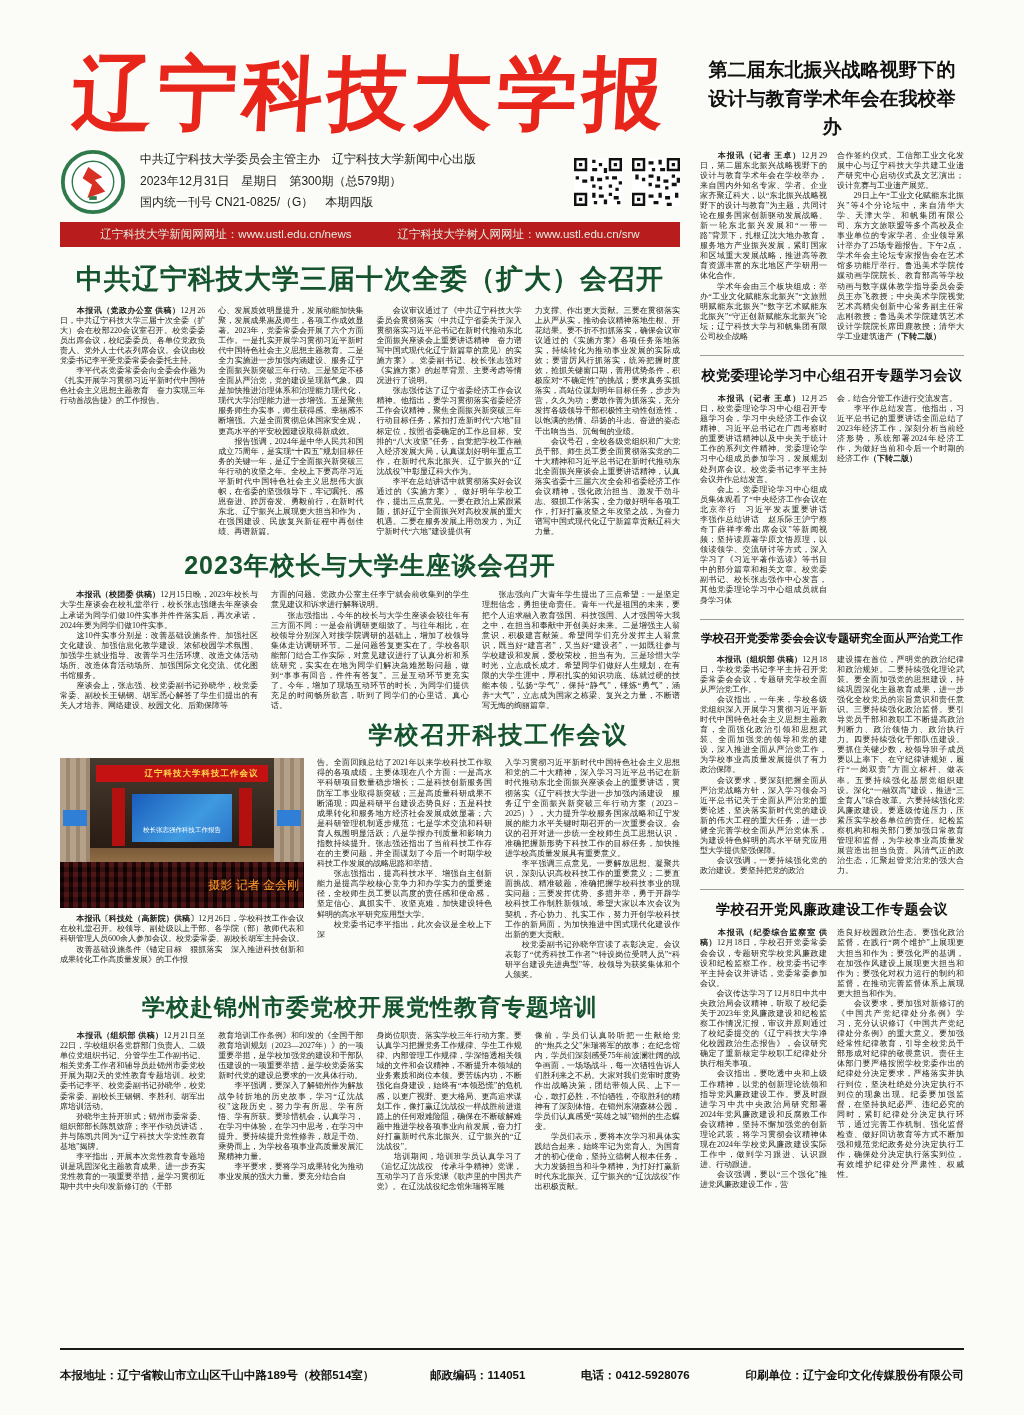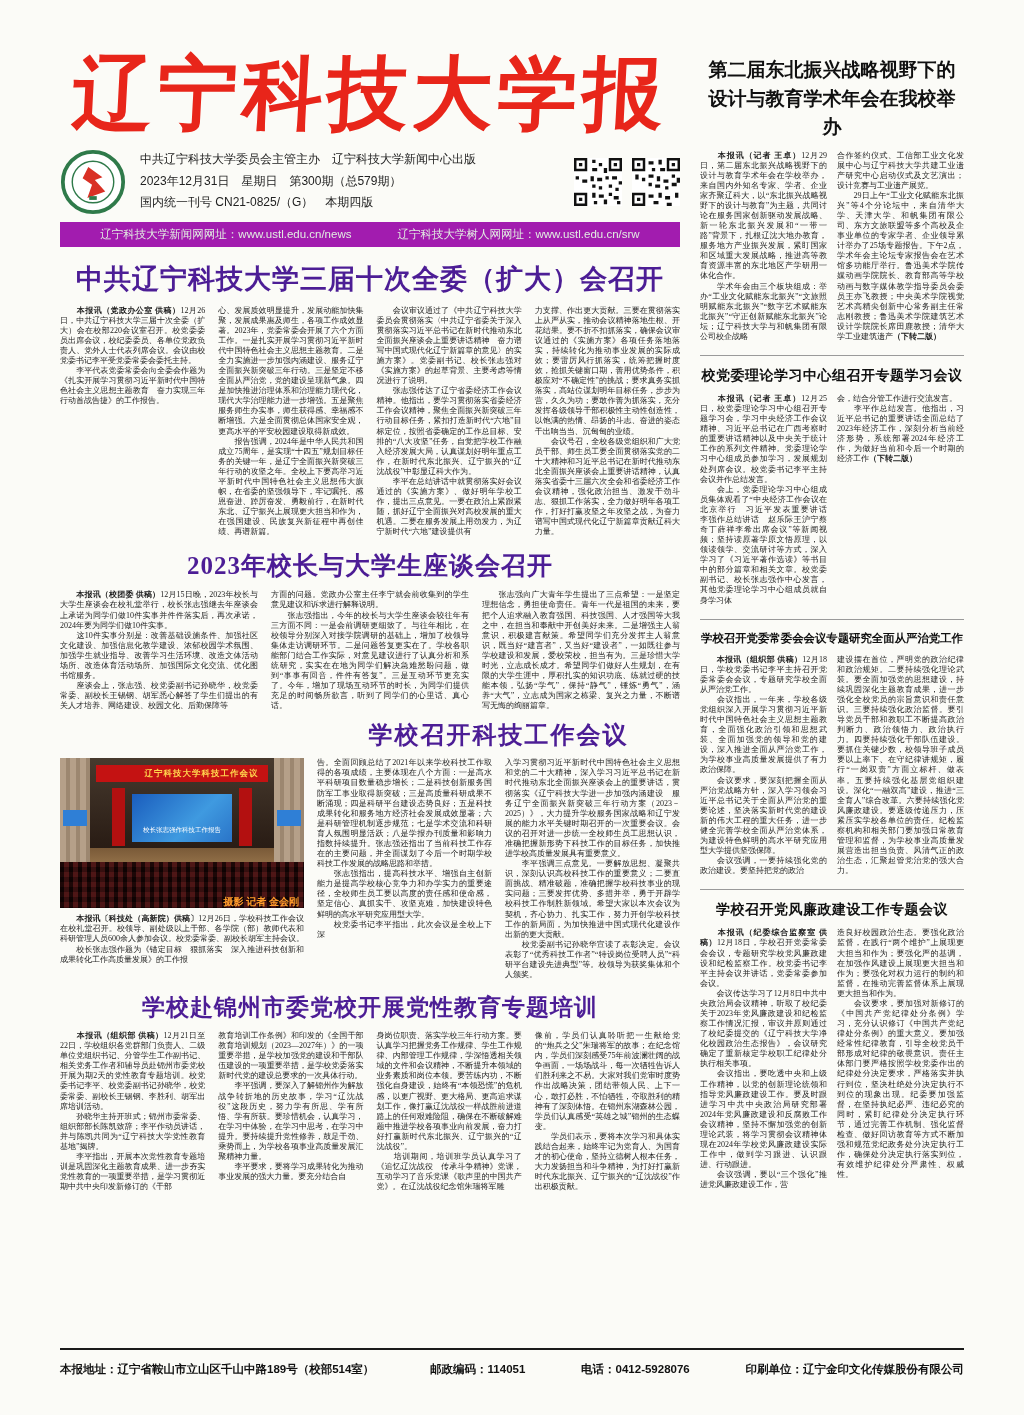--- a/index.html
+++ b/index.html
@@ -10,26 +10,26 @@
 
   
   .masthead-title { font-size:80px; line-height:1.12; text-align:center; color:#e8251a;
                     font-weight:900; letter-spacing:5px; transform:skewX(-3deg);
                     font-family:"Liberation Serif","DejaVu Serif",serif; }
   .info-row { display:flex; align-items:center; margin-top:9px; }
   .logo { width:66px; height:66px; flex:0 0 auto; }
   .info-lines { flex:1; padding:0 14px; font-size:12px; line-height:1.8; color:#222;
                 font-family:"Liberation Sans","DejaVu Sans",sans-serif; }
   .qr { width:48px; height:48px; margin-left:10px; background:#fff; }
-  .url-bar { margin-top:7px; background:#a21caf; color:#e2eee2; font-size:11.5px;
+  .url-bar { margin-top:7px; background:#b91c1c; color:#e2eee2; font-size:11.5px;
              padding:5px 0; display:flex; justify-content:center; gap:46px;
              font-family:"Liberation Sans","DejaVu Sans",sans-serif; }
 
   
-  .hl { font-family:Liberation Serif, serif; font-weight:900; text-align:center; color:#4c1d95; margin:0; }
+  .hl { font-family:Liberation Sans, sans-serif; font-weight:900; text-align:center; color:#14532d; margin:0; }
   .headline-1 { font-size:27px; margin:14px 0 9px; letter-spacing:1px; }
   .headline-2 { font-size:25px; margin:12px 0 8px; letter-spacing:1px; }
   .headline-4 { font-size:23px; margin:12px 0 8px; letter-spacing:1px; }
   .a3-head { display:flex; align-items:flex-end; margin:8px 0 7px; }
   .a3-spacer { width:257px; flex:0 0 auto; }
   .a3-title { flex:1; font-size:24px; letter-spacing:2px; }
 
   
   .cols { display:flex; gap:13px; font-size:8px; line-height:1.26; }
   .col  { flex:1; min-width:0; }
@@ -56,35 +56,35 @@
   .ph-side-banner { position:absolute; top:30px; width:13px; height:58px; background:#b31010; }
   .ph-sb-l{left:52px} .ph-sb-r{right:52px}
   .ph-panel { position:absolute; top:52px; width:24px; height:16px; background:#2f7fd6; }
   .ph-pn-l{left:3px} .ph-pn-r{right:3px}
   .ph-stage { position:absolute; left:30px; right:30px; top:90px; height:14px;
               background:linear-gradient(180deg,#7a5a38,#8f6d46); }
   .ph-audience { position:absolute; left:0; right:0; bottom:0; height:46px;
       background:repeating-linear-gradient(180deg,#401010 0 5px,#200707 5px 10px); }
   .ph-audience::after { content:""; position:absolute; inset:0;
       background:repeating-linear-gradient(90deg,rgba(0,0,0,.55) 0 4px,rgba(120,40,40,.25) 4px 9px); }
-  .ph-credit { position:absolute; right:5px; bottom:0; color:#ff9c2a; font-size:10px; font-weight:bold;
+  .ph-credit { position:absolute; right:5px; bottom:15px; color:#ff9c2a; font-size:12px; font-weight:normal;
                z-index:3; font-family:"Liberation Sans","DejaVu Sans",sans-serif; }
 
   
   .r-title-big { font-size:19px; font-weight:900; text-align:center; line-height:1.5; margin:0;
                  font-family:"Liberation Sans","DejaVu Sans",sans-serif; color:#101010; }
   .r-title { font-size:14px; font-weight:900; text-align:center; margin:0 0 8px;
              font-family:"Liberation Sans","DejaVu Sans",sans-serif; color:#101010; letter-spacing:0.5px; }
   .r-title-sm { font-size:11.4px; letter-spacing:0; }
   .r-cols { display:flex; gap:10px; margin-top:9px; font-size:8px; line-height:1.26; }
   .r-sep { border:none; border-top:1px solid #9a9a9a; margin:13px 0 11px; }
 
   
   .footer { position:absolute; left:60px; right:60px; top:1348px; border-top:2.5px solid #1a1a1a;
-            padding-top:12px; display:flex; justify-content:space-between; font-size:11.5px;
+            padding-top:18px; display:flex; justify-content:space-between; font-size:11.5px;
             font-weight:700; font-family:"Liberation Sans","DejaVu Sans",sans-serif; color:#111; }
   b { font-weight:bold; }
 </style>
 </head>
 <body>
 
 <div class="page">
 
   <div class="zone-left">
 
@@ -177,21 +177,21 @@
             <div class="ph-side-banner ph-sb-l"></div>
             <div class="ph-side-banner ph-sb-r"></div>
             <div class="ph-panel ph-pn-l"></div>
             <div class="ph-panel ph-pn-r"></div>
             <div class="ph-stage"></div>
             <div class="ph-audience"></div>
             <div class="ph-credit">摄影 记者 金会刚</div>
           </div>
           <div class="byline-col">
               <p><b>　　本报讯〔科技处（高新院）供稿〕</b>12月26日，学校科技工作会议在校礼堂召开。校领导、副处级以上干部、各学院（部）教师代表和科研管理人员600余人参加会议。校党委常委、副校长胡军主持会议。</p>
-              <p>　　校长张志强作题为《锚定目标　狠抓落实　深入推进科技创新和成果转化工作高质量发展》的工作报</p>
+              <p>　　改善基础设施条件《锚定目标　狠抓落实　深入推进科技创新和成果转化工作高质量发展》的工作报</p>
             </div>
         </div>
         <div class="col">
             <p>告。全面回顾总结了2021年以来学校科技工作取得的各项成绩，主要体现在八个方面：一是高水平科研项目数量稳步增长；二是科技创新服务国防军工事业取得新突破；三是高质量科研成果不断涌现；四是科研平台建设态势良好；五是科技成果转化和服务地方经济社会发展成效显著；六是科研管理机制逐步规范；七是学术交流和科研育人氛围明显活跃；八是学报办刊质量和影响力指数持续提升。张志强还指出了当前科技工作存在的主要问题，并全面谋划了今后一个时期学校科技工作发展的战略思路和举措。</p>
             <p>　　张志强指出，提高科技水平、增强自主创新能力是提高学校核心竞争力和办学实力的重要途径，全校师生员工要以高度的责任感和使命感，坚定信心、真抓实干、攻坚克难，加快建设特色鲜明的高水平研究应用型大学。</p>
             <p>　　校党委书记李平指出，此次会议是全校上下深</p>
           </div>
         <div class="col">
             <p>入学习贯彻习近平新时代中国特色社会主义思想和党的二十大精神，深入学习习近平总书记在新时代推动东北全面振兴座谈会上的重要讲话，贯彻落实《辽宁科技大学进一步加强内涵建设　服务辽宁全面振兴新突破三年行动方案（2023－2025）》，大力提升学校服务国家战略和辽宁发展的能力水平关键时期召开的一次重要会议。会议的召开对进一步统一全校师生员工思想认识，准确把握新形势下科技工作的目标任务，加快推进学校高质量发展具有重要意义。</p>
             <p>　　李平强调三点意见。一要解放思想、凝聚共识，深刻认识高校科技工作的重要意义；二要直面挑战、精准破题，准确把握学校科技事业的现实问题；三要发挥优势、多措并举，勇于开辟学校科技工作制胜新领域。希望大家以本次会议为契机，齐心协力、扎实工作，努力开创学校科技工作的新局面，为加快推进中国式现代化建设作出新的更大贡献。</p>

